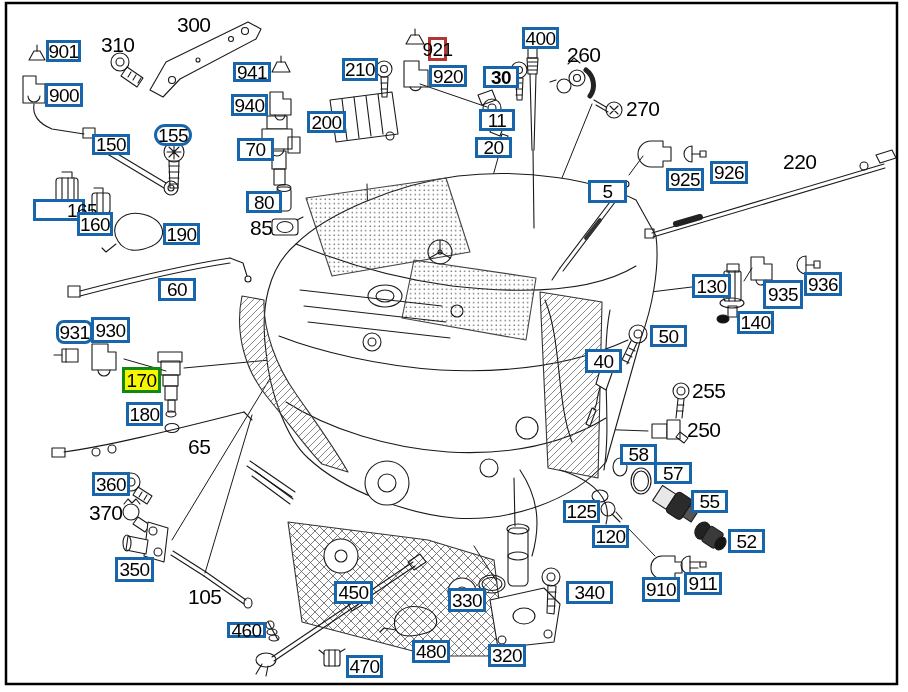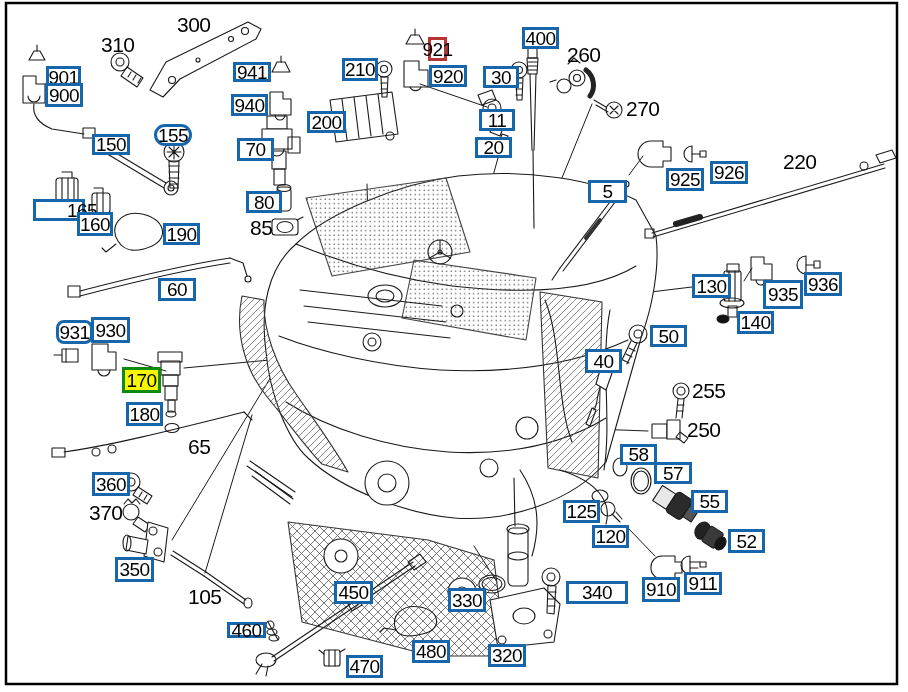--- a/index.html
+++ b/index.html
@@ -404,21 +404,21 @@
       </g>
       <g>
         <path d="M270,92 h13 v7 h8 v16 h-21 z"></path>
             <path d="M275,115 a5,5 0 0 0 10,0"></path>
       </g>
     </g>
   </g>
 </svg>
 
 <div id="labels">
-      <div class="label boxed" style="left: 46px; top: 66px; width: 35px; height: 22px;">901</div>
+      <div class="label boxed" style="left: 46px; top: 40px; width: 35px; height: 22px;">901</div>
       <div class="label boxed" style="left: 45px; top: 83px; width: 38px; height: 24px;">900</div>
       <div class="label plain" style="left: 177px; top: 14px;">300</div>
       <div class="label plain" style="left: 101px; top: 34px;">310</div>
       <div class="label boxed" style="left: 233px; top: 62px; width: 38px; height: 20px;">941</div>
       <div class="label boxed" style="left: 231px; top: 94px; width: 37px; height: 22px;">940</div>
       <div class="label boxed" style="left: 154px; top: 124px; width: 38px; height: 22px; border-radius: 11px;">155</div>
       <div class="label boxed" style="left: 92px; top: 134px; width: 38px; height: 21px;">150</div>
       <div class="label boxed" style="left: 237px; top: 138px; width: 37px; height: 23px;">70</div>
       <div class="label boxed" style="left: 33px; top: 199px; width: 36px; height: 22px; padding-left: 46px;">165</div>
       <div class="label boxed" style="left: 77px; top: 212px; width: 36px; height: 24px;">160</div>
@@ -434,26 +434,26 @@
       <div class="label boxed" style="left: 92px; top: 472px; width: 38px; height: 24px;">360</div>
       <div class="label plain" style="left: 89px; top: 502px;">370</div>
       <div class="label boxed" style="left: 115px; top: 557px; width: 39px; height: 25px;">350</div>
       <div class="label plain" style="left: 188px; top: 586px;">105</div>
       <div class="label boxed" style="left: 227px; top: 622px; width: 39px; height: 16px;">460</div>
       <div class="label boxed" style="left: 334px; top: 581px; width: 39px; height: 23px;">450</div>
       <div class="label boxed" style="left: 346px; top: 655px; width: 37px; height: 23px;">470</div>
       <div class="label boxed" style="left: 412px; top: 640px; width: 38px; height: 23px;">480</div>
       <div class="label boxed" style="left: 488px; top: 644px; width: 38px; height: 23px;">320</div>
       <div class="label boxed" style="left: 448px; top: 588px; width: 38px; height: 24px;">330</div>
-      <div class="label boxed" style="left: 566px; top: 581px; width: 62px; height: 23px; text-align: right;">340</div>
+      <div class="label boxed" style="left: 566px; top: 581px; width: 47px; height: 23px; text-align: right;">340</div>
       <div class="label boxed" style="left: 342px; top: 58px; width: 36px; height: 23px;">210</div>
       <div class="label boxed" style="left: 307px; top: 111px; width: 39px; height: 22px;">200</div>
       <div class="label flagged" style="left: 428px; top: 37px; width: 19px; height: 24px;">921</div>
       <div class="label boxed" style="left: 429px; top: 65px; width: 38px; height: 22px;">920</div>
-      <div class="label boxed" style="left: 483px; top: 66px; width: 36px; height: 22px;">30</div>
+      <div class="label boxed" style="left: 483px; top: 66px; width: 36px; height: 22px; font-weight: bold;">30</div>
       <div class="label boxed" style="left: 479px; top: 109px; width: 36px; height: 22px;">11</div>
       <div class="label boxed" style="left: 475px; top: 137px; width: 37px; height: 21px;">20</div>
       <div class="label boxed" style="left: 522px; top: 27px; width: 37px; height: 22px;">400</div>
       <div class="label plain" style="left: 567px; top: 44px;">260</div>
       <div class="label plain" style="left: 626px; top: 98px;">270</div>
       <div class="label boxed" style="left: 588px; top: 180px; width: 39px; height: 23px;">5</div>
       <div class="label boxed" style="left: 666px; top: 168px; width: 38px; height: 23px;">925</div>
       <div class="label boxed" style="left: 710px; top: 161px; width: 38px; height: 23px;">926</div>
       <div class="label plain" style="left: 783px; top: 151px;">220</div>
       <div class="label boxed" style="left: 692px; top: 274px; width: 39px; height: 24px;">130</div>

